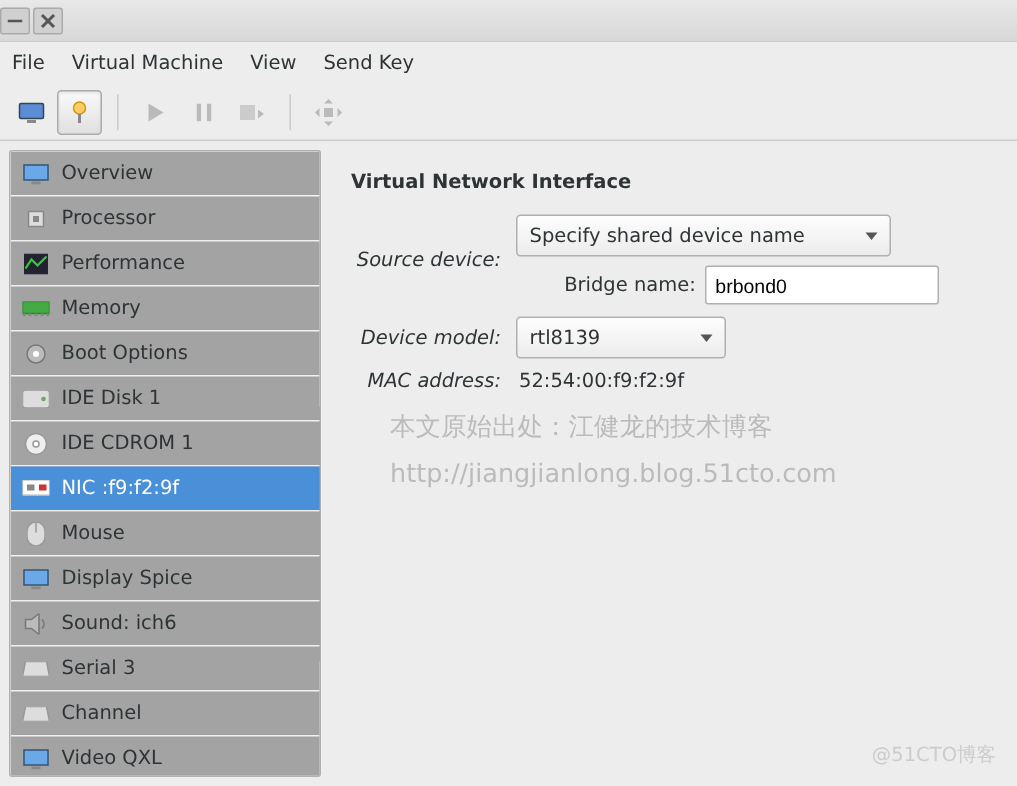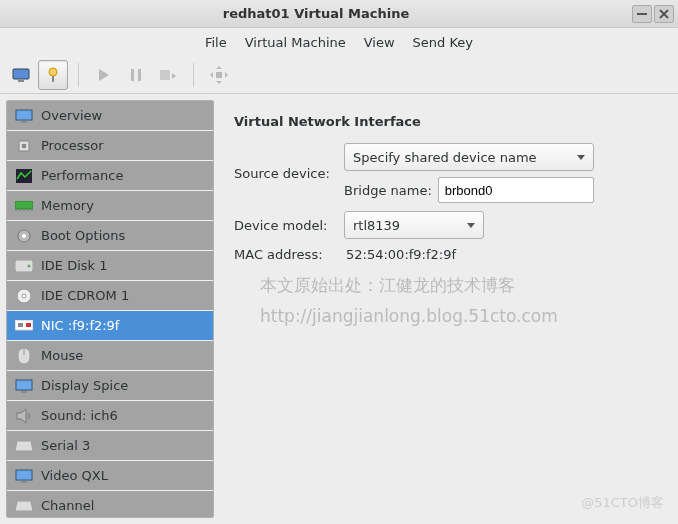--- a/index.html
+++ b/index.html
@@ -1,56 +1,55 @@
 <!DOCTYPE html>
 <html><head>
 <meta charset="utf-8">
 <style>
 * { box-sizing: border-box; margin: 0; padding: 0; }
 body { font-family: "DejaVu Sans", "Liberation Sans", sans-serif; font-size: 13px; color: #2e3436; background: #ededed; width: 678px; height: 524px; overflow: hidden; }
 .titlebar { height: 28px; background: linear-gradient(#e8e8e8,#d8d8d8); display: flex; align-items: center; border-bottom: 1px solid #ccc; }
 .titlebar .title { flex: 1; text-align: center; font-weight: bold; font-size: 13px; color: #333; }
 .titlebar .win-btns { display: flex; gap: 2px; padding-right: 4px; }
 .titlebar .win-btn { width: 20px; height: 18px; background: #d0d0d0; border: 1px solid #aaa; border-radius: 2px; display: flex; align-items: center; justify-content: center; font-size: 10px; color: #555; cursor: pointer; }
-.menubar { height: 28px; background: #ededed; display: flex; align-items: center; padding: 0 8px; gap: 18px; font-size: 13px; justify-content: center; }
+.menubar { height: 28px; background: #ededed; display: flex; align-items: center; padding: 0 8px; gap: 18px; font-size: 13px; }
 .menubar span { cursor: pointer; }
 .toolbar { height: 38px; background: #ededed; border-bottom: 1px solid #ccc; display: flex; align-items: center; padding: 0 6px; gap: 4px; }
 .tool-group { display: flex; gap: 2px; align-items: center; }
 .tool-btn { width: 30px; height: 30px; border: 1px solid transparent; border-radius: 3px; display: flex; align-items: center; justify-content: center; cursor: pointer; }
 .tool-btn.active { background: linear-gradient(#fafafa,#e0e0e0); border: 1px solid #aaa; box-shadow: inset 0 1px 2px rgba(0,0,0,0.1); }
 .tool-btn.disabled { opacity: 0.5; cursor: default; }
 .tool-sep { width: 1px; height: 24px; background: #ccc; margin: 0 6px; }
 .content { display: flex; height: calc(524px - 28px - 28px - 38px); padding: 6px; gap: 6px; background: #ededed; }
 .sidebar { width: 208px; background: #a3a3a3; border: 1px solid #b0b0b0; border-radius: 2px; overflow-y: auto; }
 .side-item { display: flex; align-items: center; height: 30px; padding: 0 8px; gap: 8px; border-bottom: 1px solid #f0f0f0; cursor: pointer; }
 .side-item.selected { background: #4a90d9; color: #fff; }
 .side-icon { width: 18px; height: 18px; display: flex; align-items: center; justify-content: center; flex-shrink: 0; }
 .side-label { font-size: 13px; white-space: nowrap; }
 .main { flex: 1; padding: 14px 14px; position: relative; }
 .section-title { font-weight: bold; font-size: 13px; margin-bottom: 14px; }
 .form-row { display: flex; align-items: center; margin-bottom: 8px; }
-.form-label { width: 110px; padding-right: 10px; font-size: 13px; }
+.form-label { width: 110px; text-align: right; padding-right: 10px; font-size: 13px; font-style: italic; }
 .form-control { flex: 1; }
 .combo { height: 28px; background: linear-gradient(#fdfdfd,#ececec); border: 1px solid #b0b0b0; border-radius: 3px; display: flex; align-items: center; padding: 0 8px; cursor: pointer; position: relative; }
 .combo.wide { width: 250px; }
 .combo.narrow { width: 140px; }
 .combo::after { content: ""; position: absolute; right: 8px; width: 0; height: 0; border-left: 4px solid transparent; border-right: 4px solid transparent; border-top: 5px solid #555; }
 .text-input { height: 26px; border: 1px solid #b0b0b0; border-radius: 2px; padding: 0 6px; background: #fff; font-size: 13px; width: 156px; }
 .static-val { font-size: 13px; padding-left: 2px; }
-.sub-row { display: flex; align-items: center; margin-top: 6px; }
+.sub-row { display: flex; align-items: center; margin-top: 6px; justify-content: center; }
 .sub-label { font-size: 13px; margin-right: 6px; }
 .watermark { position: absolute; top: 170px; left: 40px; color: #bbb; font-size: 17px; line-height: 1.8; pointer-events: none; }
 .corner-mark { position: absolute; right: 8px; bottom: 6px; color: #ccc; font-size: 13px; pointer-events: none; }
 svg { display: block; }
 </style>
 </head>
 <body>
 
 <div class="titlebar">
-  <div class="title">redhat01 Virtual Machine</div>
   <div class="win-btns">
     <div class="win-btn">
         <svg width="10" height="2">
           <rect width="10" height="2" fill="#555"></rect>
         </svg>
       </div>
     <div class="win-btn">
         <svg width="10" height="10">
           <line x1="1" y1="1" x2="9" y2="9" stroke="#555" stroke-width="2"></line>
           <line x1="9" y1="1" x2="1" y2="9" stroke="#555" stroke-width="2"></line>
@@ -222,34 +221,34 @@
     <div class="side-item">
         <span class="side-icon">
           <svg width="18" height="10">
             <polygon points="2,0 16,0 18,10 0,10" fill="#ddd" stroke="#999"></polygon>
           </svg>
         </span>
         <span class="side-label">Serial 3</span>
       </div>
     <div class="side-item">
         <span class="side-icon">
+          <svg width="18" height="10">
+            <polygon points="2,0 16,0 18,10 0,10" fill="#ddd" stroke="#999"></polygon>
+          </svg>
+        </span>
+        <span class="side-label">Channel</span>
+      </div>
+    <div class="side-item">
+        <span class="side-icon">
           <svg width="18" height="14">
             <rect x="1" y="1" width="16" height="10" fill="#6aa8e8" stroke="#357"></rect>
             <rect x="6" y="12" width="6" height="2" fill="#888"></rect>
           </svg>
         </span>
         <span class="side-label">Video QXL</span>
-      </div>
-    <div class="side-item">
-        <span class="side-icon">
-          <svg width="18" height="10">
-            <polygon points="2,0 16,0 18,10 0,10" fill="#ddd" stroke="#999"></polygon>
-          </svg>
-        </span>
-        <span class="side-label">Channel</span>
       </div>
 
   </div>
 
   <div class="main">
     <div class="section-title">Virtual Network Interface</div>
 
     <div class="form-row">
       <div class="form-label">Source device:</div>
       <div class="form-control">

